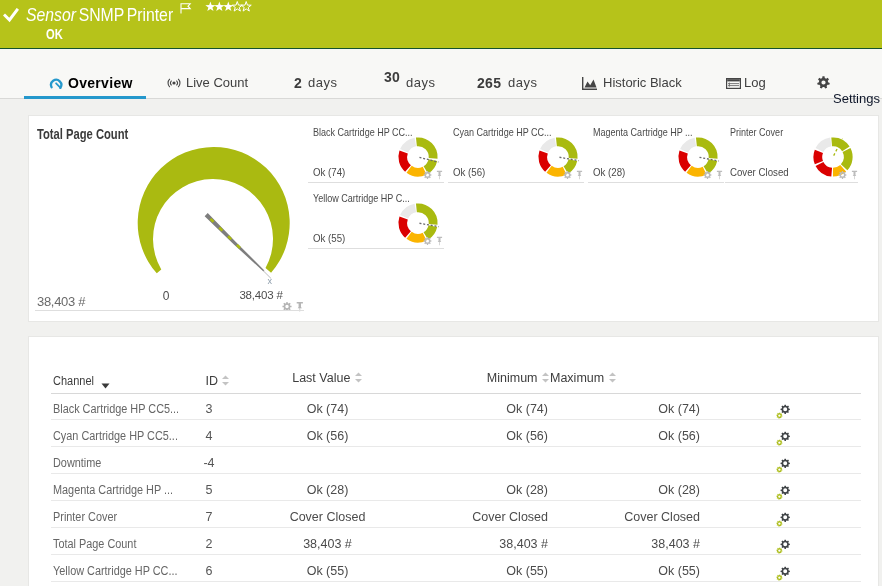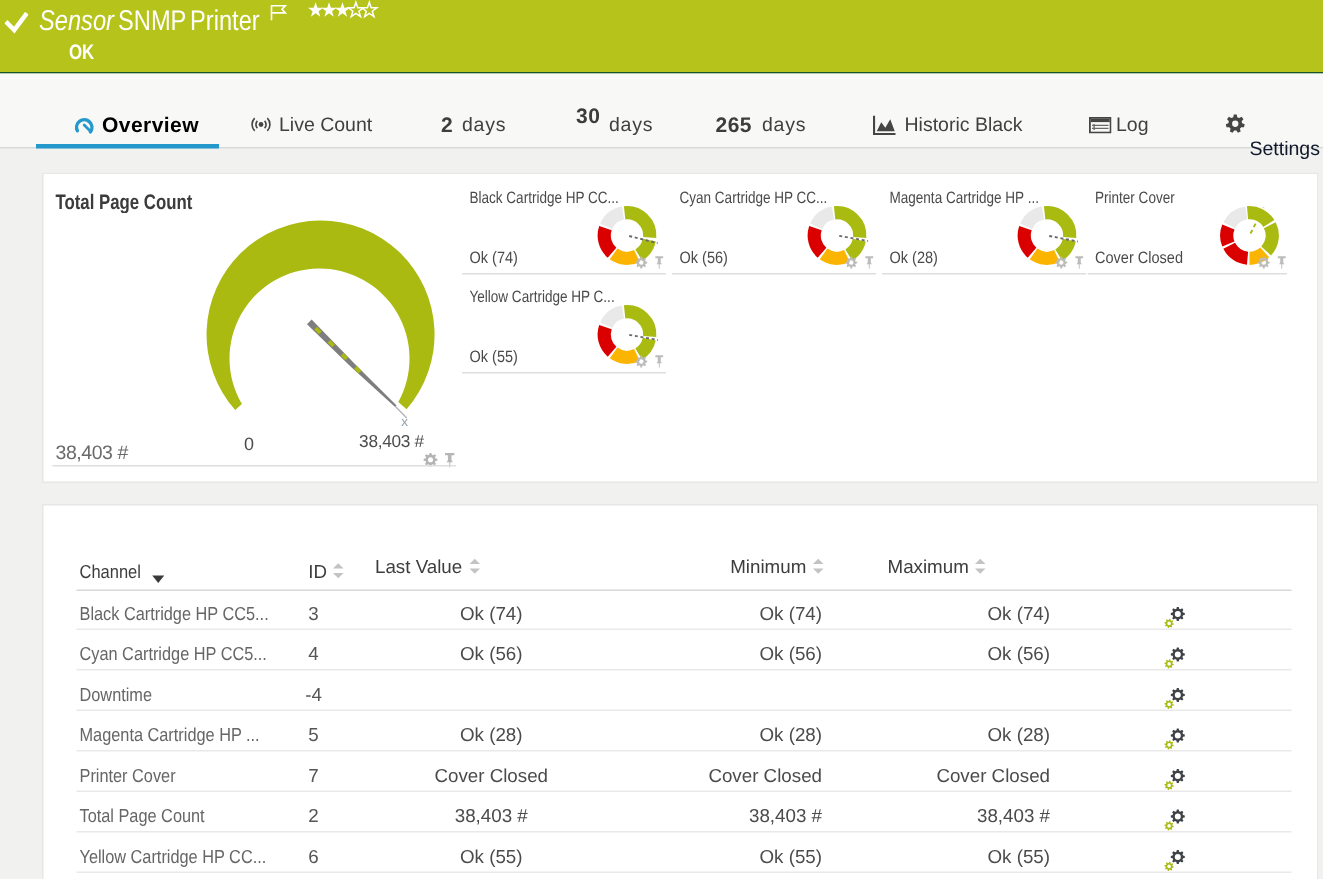--- a/index.html
+++ b/index.html
@@ -166,29 +166,29 @@
   </svg>
 <div class="abs" style="left:28px;top:336px;width:851px;height:260px;background:#fff;border:1px solid #e7e7e5;"></div>
 <div class="abs" style="left:53px;top:373.6px;font-size:12.5px;color:#3d3d3d;white-space:nowrap;transform:scaleX(0.88);transform-origin:0 0;">Channel</div>
 <svg class="abs" style="left:101px;top:382.5px" width="9" height="6" viewBox="0 0 9 6">
     <path d="M0.5,0.6 L8.5,0.6 L4.5,5.6 Z" fill="#3a3a3a"></path>
   </svg>
 <div class="abs" style="left:205.5px;top:373.6px;font-size:12.5px;color:#3d3d3d;white-space:nowrap;">ID <svg width="9" height="11" viewBox="0 0 9 11" style="vertical-align:-1px">
       <path d="M4.5,0.5 L8,4 L1,4 Z" fill="#c3c3c3"></path>
       <path d="M4.5,10.5 L1,7 L8,7 Z" fill="#c3c3c3"></path>
     </svg></div>
-<div class="abs" style="left:250px;top:371px;width:155px;text-align:left;font-size:12.5px;color:#3d3d3d;white-space:nowrap;">Last Value <svg width="9" height="11" viewBox="0 0 9 11" style="vertical-align:-1px">
+<div class="abs" style="left:250px;top:371px;width:155px;text-align:center;font-size:12.5px;color:#3d3d3d;white-space:nowrap;">Last Value <svg width="9" height="11" viewBox="0 0 9 11" style="vertical-align:-1px">
       <path d="M4.5,0.5 L8,4 L1,4 Z" fill="#c3c3c3"></path>
       <path d="M4.5,10.5 L1,7 L8,7 Z" fill="#c3c3c3"></path>
     </svg></div>
 <div class="abs" style="left:400px;top:371px;width:150px;text-align:right;font-size:12.5px;color:#3d3d3d;white-space:nowrap;">Minimum <svg width="9" height="11" viewBox="0 0 9 11" style="vertical-align:-1px">
       <path d="M4.5,0.5 L8,4 L1,4 Z" fill="#c3c3c3"></path>
       <path d="M4.5,10.5 L1,7 L8,7 Z" fill="#c3c3c3"></path>
     </svg></div>
-<div class="abs" style="left:550px;top:371px;width:150px;text-align:center;font-size:12.5px;color:#3d3d3d;white-space:nowrap;">Maximum <svg width="9" height="11" viewBox="0 0 9 11" style="vertical-align:-1px">
+<div class="abs" style="left:550px;top:371px;width:150px;text-align:left;font-size:12.5px;color:#3d3d3d;white-space:nowrap;">Maximum <svg width="9" height="11" viewBox="0 0 9 11" style="vertical-align:-1px">
       <path d="M4.5,0.5 L8,4 L1,4 Z" fill="#c3c3c3"></path>
       <path d="M4.5,10.5 L1,7 L8,7 Z" fill="#c3c3c3"></path>
     </svg></div>
 <div class="abs" style="left:51px;top:393px;width:810px;height:1px;background:#d8d8d8;"></div>
 <div class="abs" style="left:53px;top:401.6px;font-size:12.5px;white-space:nowrap;color:#666;transform:scaleX(0.87);transform-origin:0 0;">Black Cartridge HP CC5...</div>
 <div class="abs" style="left:195px;top:401.6px;width:28px;text-align:center;font-size:12.5px;white-space:nowrap;color:#555;">3</div>
 <div class="abs" style="left:250px;top:401.6px;width:155px;text-align:center;font-size:12.5px;white-space:nowrap;color:#4b4b4b;">Ok (74)</div>
 <div class="abs" style="left:400px;top:401.6px;width:148px;text-align:right;font-size:12.5px;white-space:nowrap;color:#4b4b4b;">Ok (74)</div>
 <div class="abs" style="left:550px;top:401.6px;width:150px;text-align:right;font-size:12.5px;white-space:nowrap;color:#4b4b4b;">Ok (74)</div>
 <div class="abs" style="left:775px;top:402.6px;width:17px;height:16px;"><svg width="17" height="16" viewBox="0 0 17 16">

